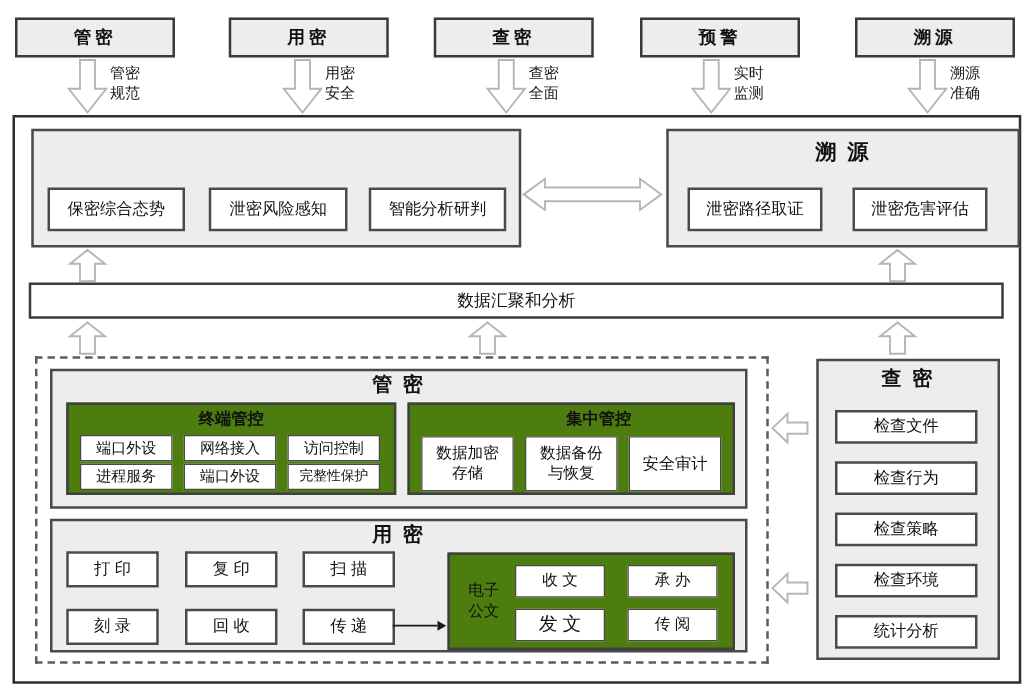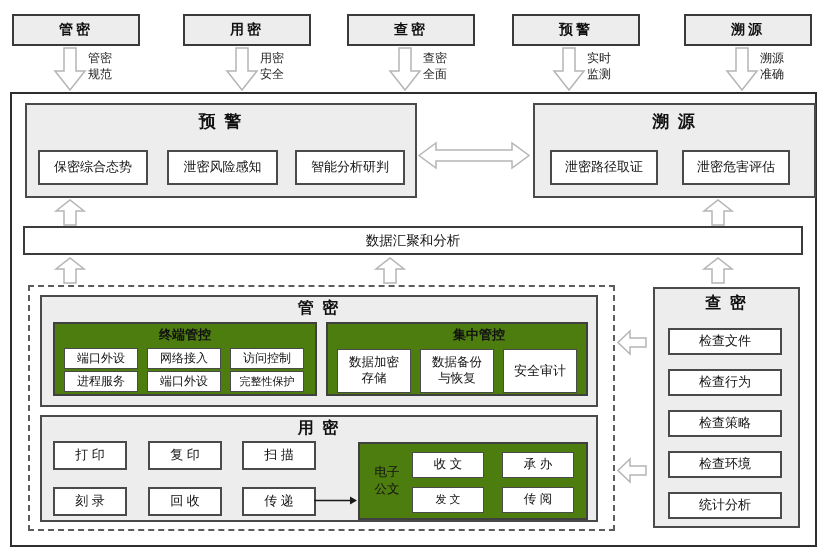--- a/index.html
+++ b/index.html
@@ -61,21 +61,20 @@
   <div class="abs note" style="left:423px;top:51px" data-bind="top_flows.2.arrow_note">查密
 全面</div>
   <div class="abs note" style="left:587px;top:51px" data-bind="top_flows.3.arrow_note">实时
 监测</div>
   <div class="abs note" style="left:760px;top:51px" data-bind="top_flows.4.arrow_note">溯源
 准确</div>
 
   <div class="abs container" style="left:10px;top:92px;width:807px;height:455px"></div>
 
   <div class="abs panel" style="left:25px;top:103px;width:392px;height:95px"></div>
-  <div class="abs ptitle" style="left:25px;top:110px;width:392px" data-bind="warning_panel.title">预 警</div>
   <div class="abs item" style="left:38px;top:150px;width:110px;height:35px" data-bind="warning_panel.items.0">保密综合态势</div>
   <div class="abs item" style="left:167px;top:150px;width:111px;height:35px" data-bind="warning_panel.items.1">泄密风险感知</div>
   <div class="abs item" style="left:295px;top:150px;width:110px;height:35px" data-bind="warning_panel.items.2">智能分析研判</div>
 
   <div class="abs panel" style="left:533px;top:103px;width:283px;height:95px"></div>
   <div class="abs ptitle" style="left:533px;top:110px;width:283px" data-bind="trace_panel.title">溯 源</div>
   <div class="abs item" style="left:550px;top:150px;width:108px;height:35px" data-bind="trace_panel.items.0">泄密路径取证</div>
   <div class="abs item" style="left:682px;top:150px;width:108px;height:35px" data-bind="trace_panel.items.1">泄密危害评估</div>
 
   <svg class="blockarrow" style="left:418px;top:140px" width="112" height="31" viewBox="0 0 112 31">
@@ -130,21 +129,21 @@
   <div class="abs item" style="left:242px;top:441px;width:74px;height:29px" data-bind="use_panel.items.2">扫 描</div>
   <div class="abs item" style="left:53px;top:487px;width:74px;height:29px" data-bind="use_panel.items.3">刻 录</div>
   <div class="abs item" style="left:148px;top:487px;width:74px;height:29px" data-bind="use_panel.items.4">回 收</div>
   <div class="abs item" style="left:242px;top:487px;width:74px;height:29px" data-bind="use_panel.items.5">传 递</div>
 
   <div class="abs subbox" style="left:358px;top:442px;width:230px;height:78px">
     <div class="abs edoclabel" style="left:8px;top:50%;transform:translateY(-50%);width:38px" data-bind="use_panel.edoc.label">电子
 公文</div>
     <div class="abs sitem" style="left:52px;top:8px;width:72px;height:26px;font-size:12.5px" data-bind="use_panel.edoc.items.0">收 文</div>
     <div class="abs sitem" style="left:142px;top:8px;width:72px;height:26px;font-size:12.5px" data-bind="use_panel.edoc.items.1">承 办</div>
-    <div class="abs sitem" style="left:52px;top:43px;width:72px;height:26px;font-size:11px" data-bind="use_panel.edoc.items.2">发 文</div>
+    <div class="abs sitem" style="left:52px;top:43px;width:72px;height:26px;font-size:15px" data-bind="use_panel.edoc.items.2">发 文</div>
     <div class="abs sitem" style="left:142px;top:43px;width:72px;height:26px;font-size:12.5px" data-bind="use_panel.edoc.items.3">传 阅</div>
   </div>
 
   <svg class="abs" style="left:314px;top:494px" width="44" height="13" viewBox="0 0 44 13">
     <line x1="0" y1="6.5" x2="36" y2="6.5" stroke="#1a1a1a" stroke-width="1.5"></line>
     <polygon points="36,2.5 43,6.5 36,10.5" fill="#1a1a1a"></polygon>
   </svg>
 
   <div class="abs panel" style="left:653px;top:287px;width:147px;height:241px"></div>
   <div class="abs ptitle" style="left:653px;top:293px;width:147px;font-size:16px" data-bind="check_panel.title">查 密</div>

